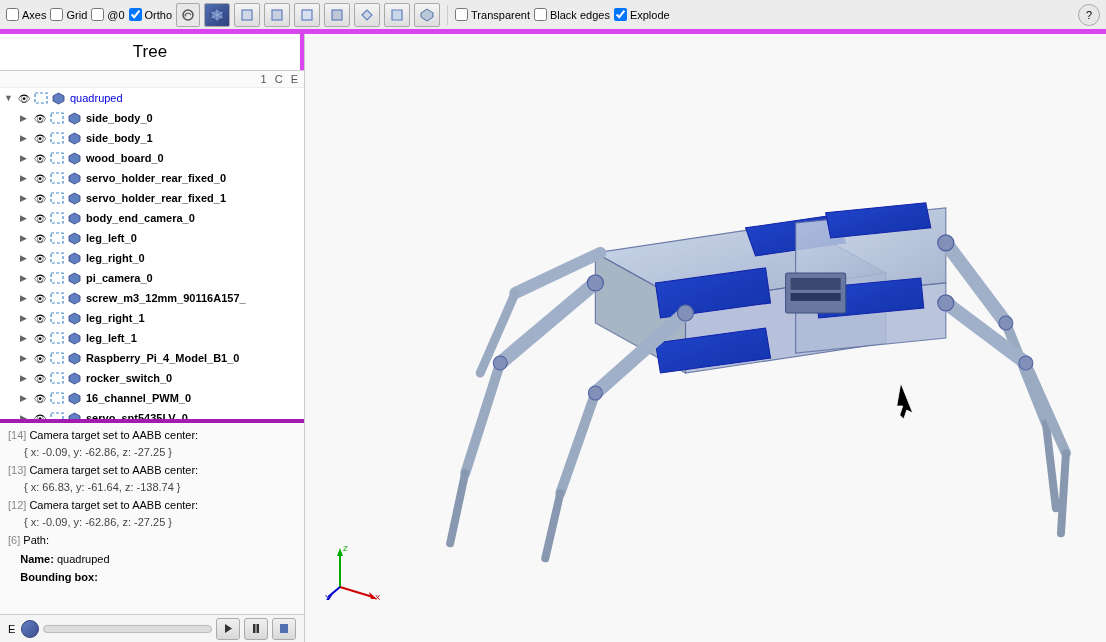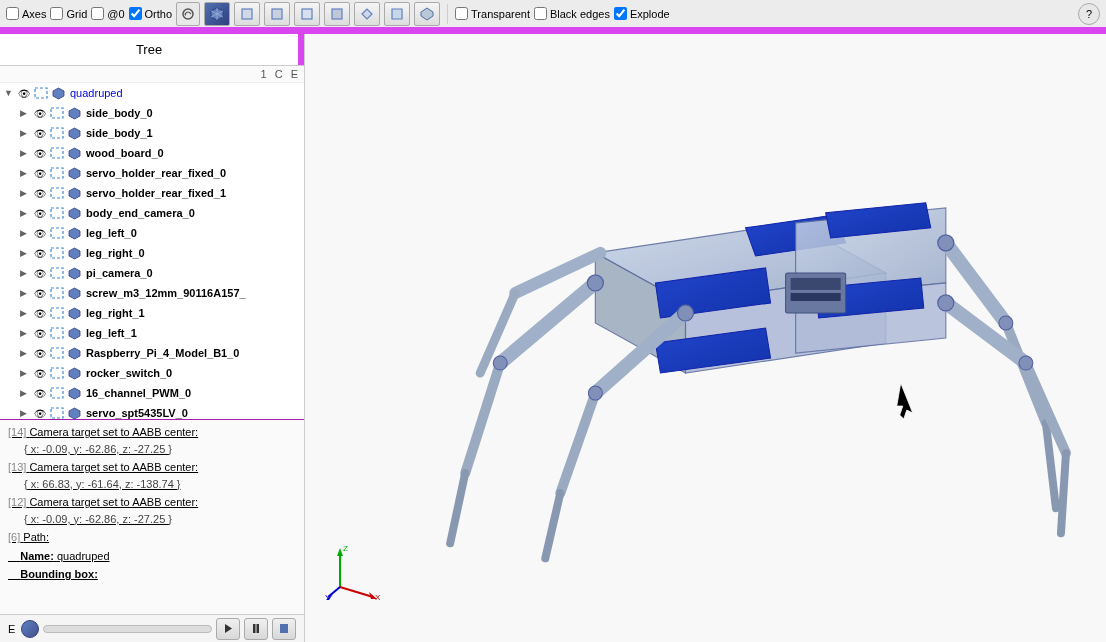--- a/index.html
+++ b/index.html
@@ -1,21 +1,21 @@
 <!DOCTYPE html>
 <html><head>
   <meta charset="utf-8">
   <style>
     * { box-sizing: border-box; margin: 0; padding: 0; }
     body { font-family: -apple-system, BlinkMacSystemFont, 'Segoe UI', Arial, sans-serif; font-size: 12px; background: #f0f0f0; width: 1106px; height: 642px; overflow: hidden; }
 
     
     #toolbar {
       display: flex; align-items: center; height: 34px;
-      background: #ececec; border-bottom: 7px solid #d946ef;
+      background: #ececec; border-bottom: 5px solid #d946ef;
       padding: 0 6px; gap: 4px;
     }
     .tb-item { display: flex; align-items: center; gap: 3px; font-size: 11px; white-space: nowrap; }
     .tb-sep { width: 1px; height: 20px; background: #ccc; margin: 0 3px; }
     .tb-check { width: 13px; height: 13px; }
     .view-btn {
       width: 26px; height: 24px; display: inline-flex; align-items: center; justify-content: center;
       background: linear-gradient(180deg, #f5f5f5, #ddd);
       border: 1px solid #aaa; border-radius: 2px; cursor: pointer; font-size: 9px; color: #333;
     }
@@ -34,22 +34,22 @@
 
     
     #left-panel {
       width: 305px; min-width: 305px; border-right: 1px solid #ccc;
       display: flex; flex-direction: column; background: #fff;
     }
 
     
     #tab-bar { display: flex; border-bottom: 1px solid #ccc; background: #f5f5f5; }
     .tab {
-      flex: 1; text-align: center; padding: 8px 4px; font-size: 13px;
-      border-right: 6px solid #d946ef; cursor: pointer; background: #e8e8e8;
+      flex: 1; text-align: center; padding: 8px 4px; font-size: 17px;
+      border-right: 4px solid #d946ef; cursor: pointer; background: #e8e8e8;
     }
     .tab.active { background: #fff; font-weight: 500; }
 
     
     #tree-header {
       display: flex; align-items: center; justify-content: flex-end;
       padding: 2px 6px; border-bottom: 1px solid #eee; font-size: 11px;
       color: #555; gap: 8px; background: #fafafa;
     }
 
@@ -62,22 +62,22 @@
     .tree-root { padding-left: 4px; }
     .tree-item .arrow { width: 12px; font-size: 9px; color: #666; flex-shrink: 0; }
     .tree-item .icons { display: flex; gap: 1px; margin-right: 4px; }
     .eye-icon, .bb-icon { width: 16px; height: 14px; display: flex; align-items: center; justify-content: center; font-size: 10px; }
     .cube-icon-sm { width: 16px; height: 14px; display: flex; align-items: center; justify-content: center; }
     .item-label { font-size: 11px; color: #000; font-weight: bold; }
     .item-label.root { color: #0000dd; font-weight: 500; }
 
     
     #console {
-      height: 195px; border-top: 1px solid #a21caf; overflow-y: auto;
-      padding: 4px 8px; font-size: 11px; background: #fafafa; flex-shrink: 0; text-decoration: underline;
+      height: 195px; border-top: 4px solid #a21caf; overflow-y: auto;
+      padding: 4px 8px; font-size: 11px; background: #fafafa; flex-shrink: 0;
     }
     .log-entry { margin-bottom: 2px; line-height: 1.5; }
     .log-num { color: #888; }
     .log-indent { padding-left: 16px; color: #444; }
     .log-path-label { font-weight: bold; color: #000; margin-top: 40px; }
 
     
     #bottom-bar {
       height: 28px; border-top: 1px solid #ccc; display: flex; align-items: center;
       padding: 0 8px; gap: 4px; background: #f5f5f5; font-size: 11px;

